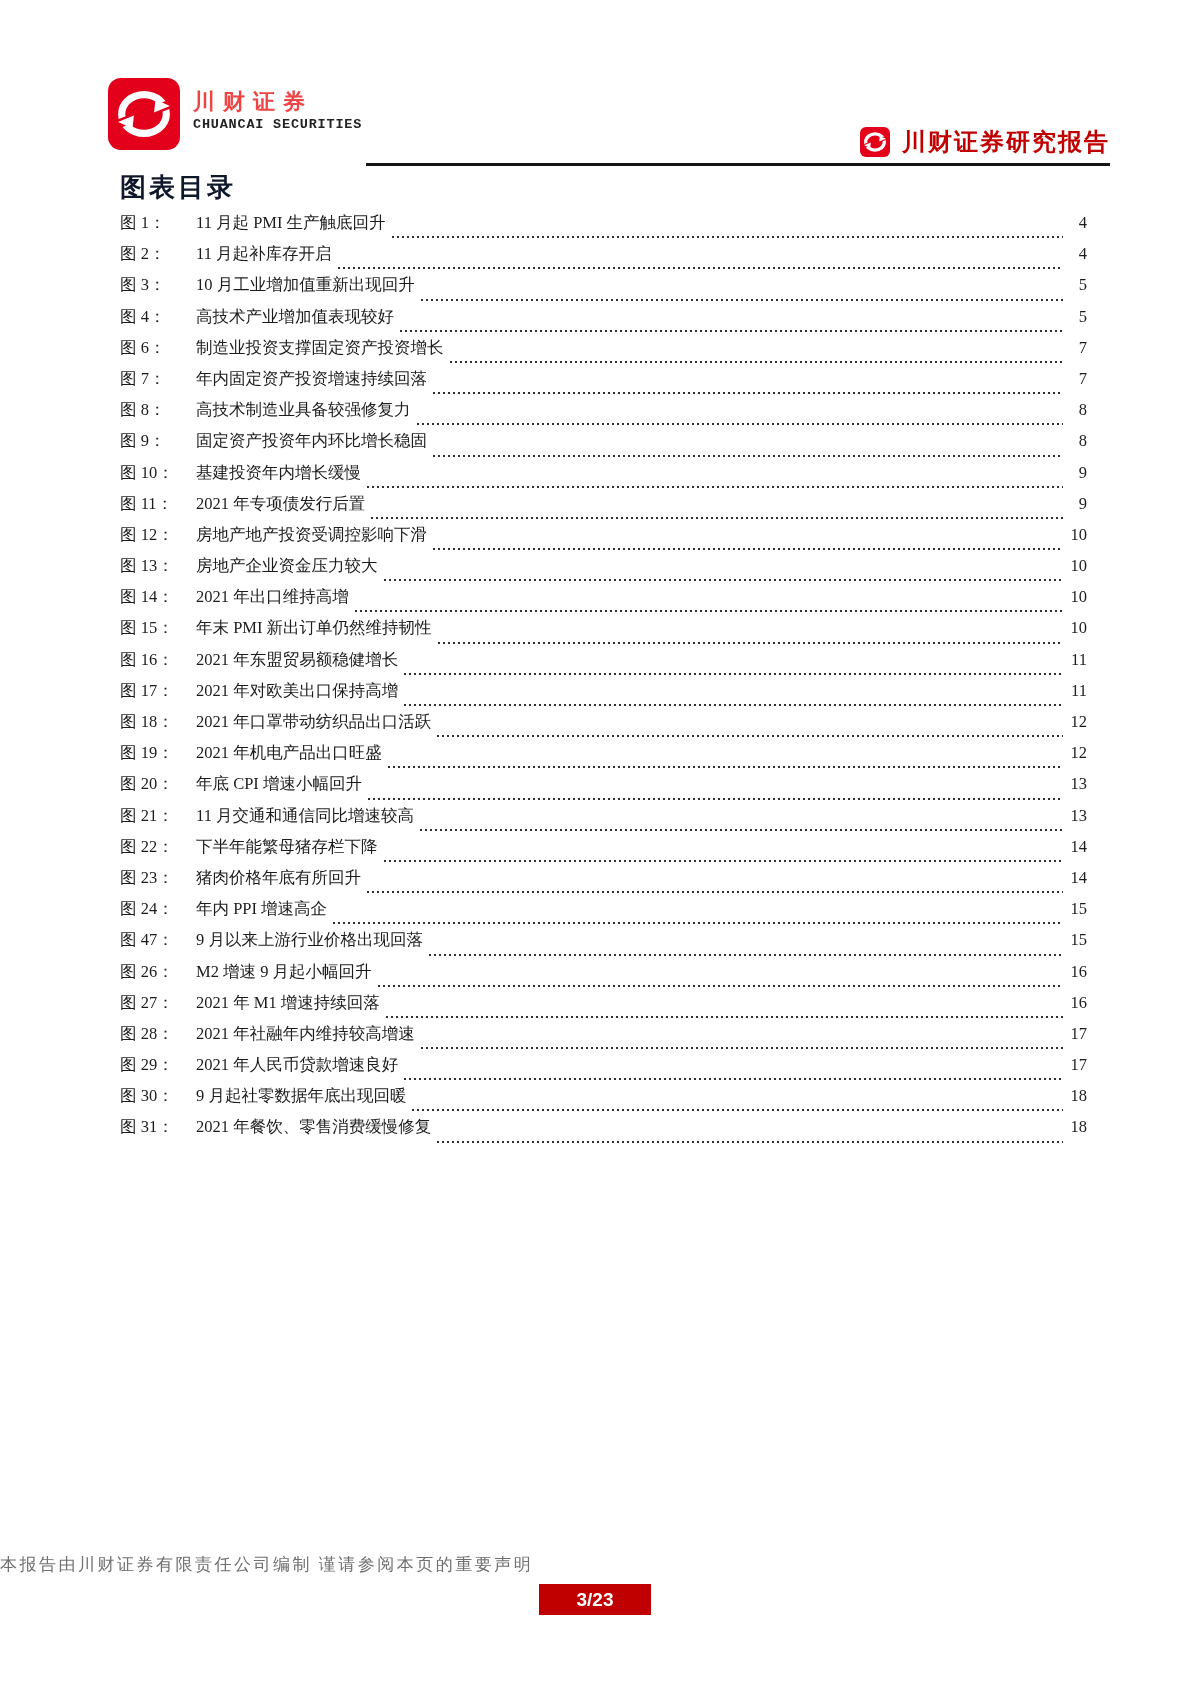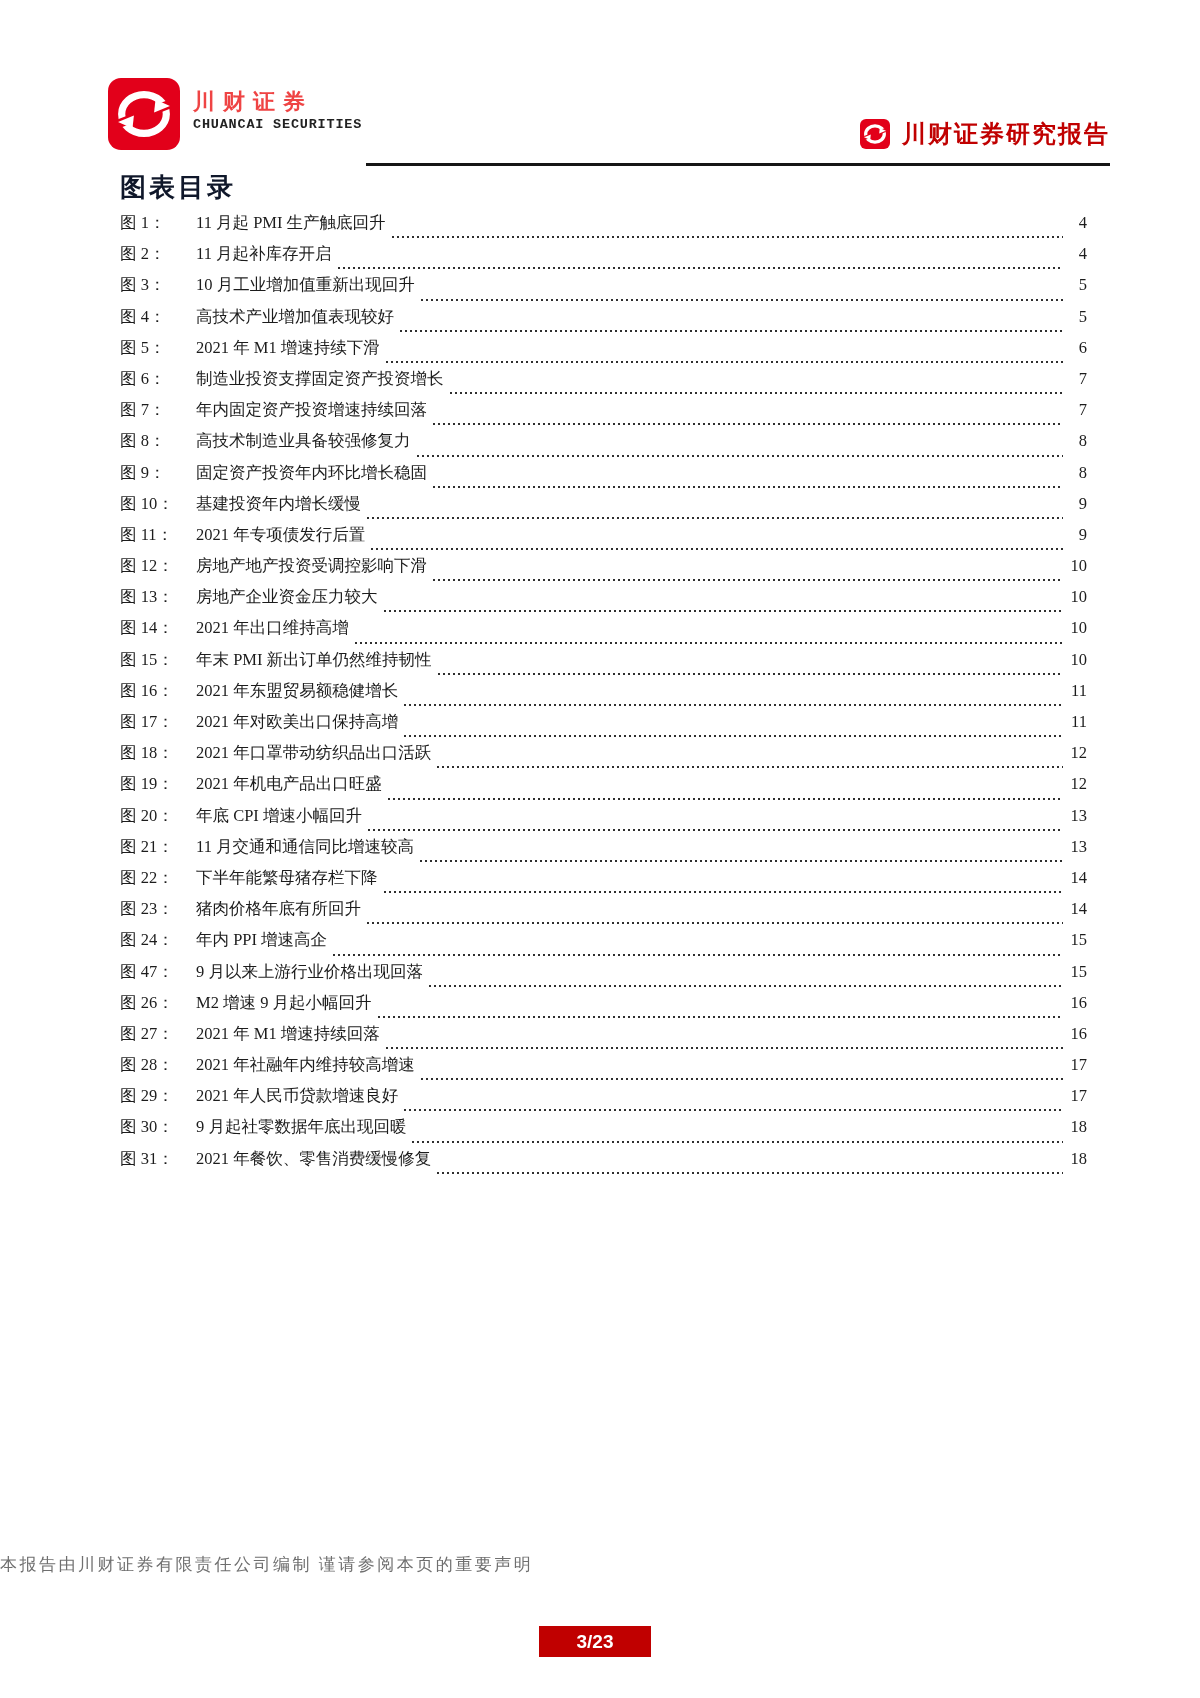--- a/index.html
+++ b/index.html
@@ -40,21 +40,21 @@
     font-family: Liberation Mono, monospace;
     font-size: 13.5px;
     font-weight: 700;
     color: #222222;
     letter-spacing: 0.8px;
     margin-top: 3px;
     white-space: nowrap;
   }
   .header-right {
     position: absolute;
-    top: 118px;
+    top: 126px;
     right: 90px;
     display: flex;
     align-items: center;
     gap: 12px;
   }
   .header-right .mini-mark { width: 30px; height: 30px; display: block; }
   .report-label {
     font-size: 24px;
     font-weight: 700;
     color: #c00000;
@@ -126,21 +126,20 @@
     left: 539px;
     width: 112px;
     height: 31px;
     background: #c00000;
     color: #ffffff;
     font-family: "Liberation Sans", "DejaVu Sans", sans-serif;
     font-size: 19px;
     font-weight: 700;
     text-align: center;
     line-height: 31px;
-    margin-top: 42px;
   }
 </style>
 </head>
 <body>
 
 <div class="page">
 
   <div class="logo">
     <svg class="logo-mark" viewBox="0 0 100 100" aria-hidden="true">
       <rect x="0" y="0" width="100" height="100" rx="18" fill="#e2001a"></rect>
@@ -192,26 +191,20 @@
       <span class="toc-page">5</span>
     </div>
 
     <div class="toc-row">
       <span class="toc-label">图 4：</span>
       <span class="toc-title">高技术产业增加值表现较好</span>
       <span class="toc-dots"></span>
       <span class="toc-page">5</span>
     </div>
 
-    <div class="toc-row">
-      <span class="toc-label">图 5：</span>
-      <span class="toc-title">2021 年 M1 增速持续下滑</span>
-      <span class="toc-dots"></span>
-      <span class="toc-page">6</span>
-    </div>
 
     <div class="toc-row">
       <span class="toc-label">图 6：</span>
       <span class="toc-title">制造业投资支撑固定资产投资增长</span>
       <span class="toc-dots"></span>
       <span class="toc-page">7</span>
     </div>
 
     <div class="toc-row">
       <span class="toc-label">图 7：</span>

